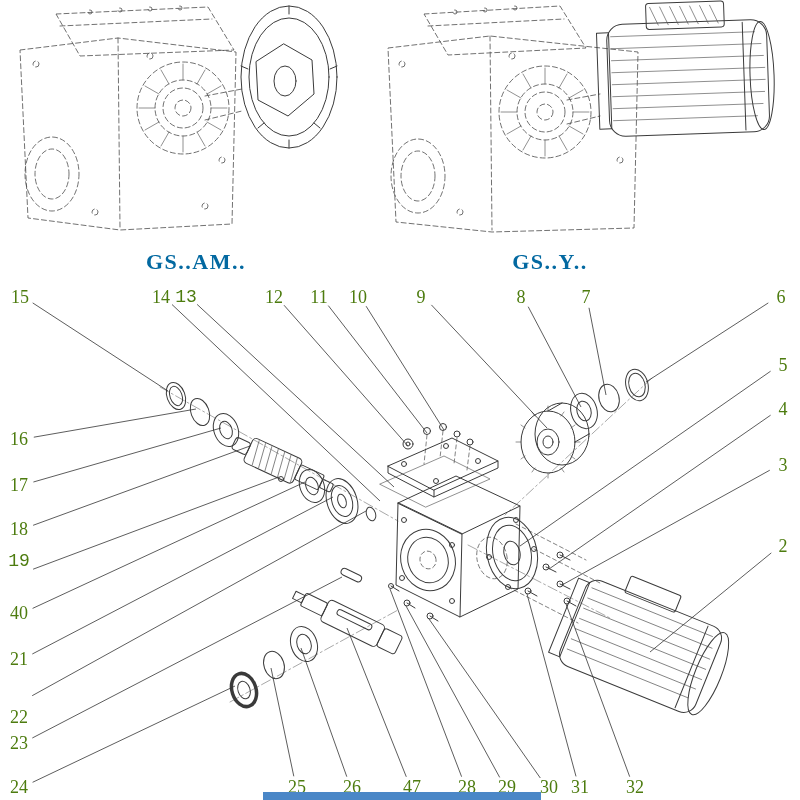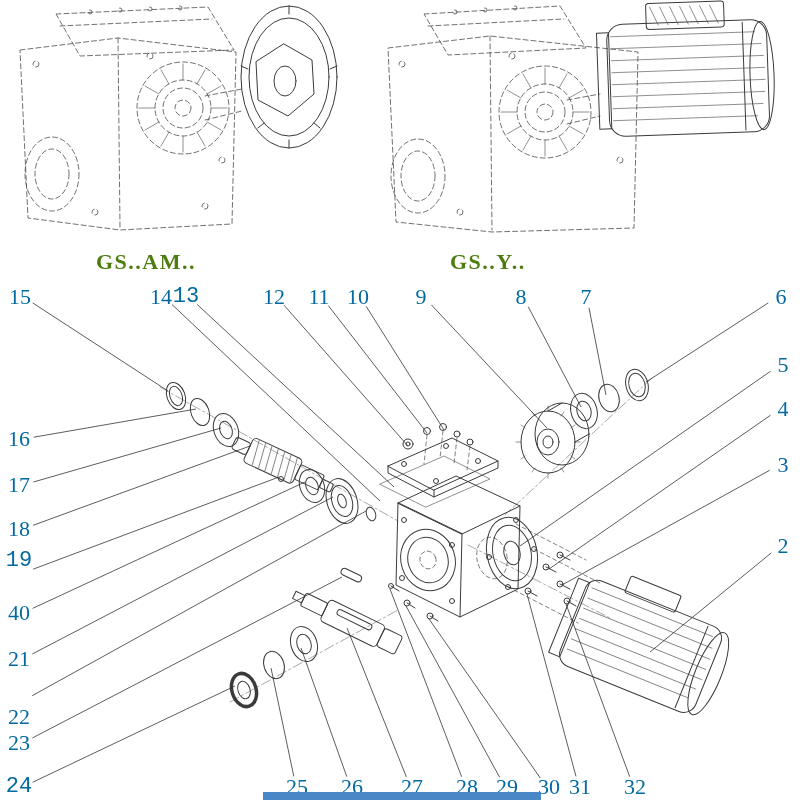--- a/index.html
+++ b/index.html
@@ -10,25 +10,25 @@
   #art-svg * { fill:none; stroke:#3b3b3b; stroke-width:1; stroke-linecap:round; stroke-linejoin:round; }
   #art-svg .dsh * { stroke-dasharray:5 3; stroke-width:0.8; stroke:#4d4d4d; }
   #art-svg .dsh2 { stroke-dasharray:4 3; stroke-width:0.75; stroke:#5a5a5a; }
   #art-svg .axis { stroke-dasharray:10 3 2 3; stroke-width:0.7; stroke:#828282; }
   #art-svg .thin { stroke-width:0.65; stroke:#555; }
   #art-svg .thick { stroke-width:3.5; stroke:#3a3a3a; }
   #leader-svg { pointer-events:none; }
   #leader-svg line { stroke:#333; stroke-width:0.8; }
   .callout {
     position:absolute; transform:translate(-50%,-50%);
-    font-size:22px; color:#0369a1; line-height:1; white-space:nowrap;
+    font-size:18px; color:#4d7c0f; line-height:1; white-space:nowrap;
   }
   .model-label {
-    position:absolute; width:200px; text-align:left;
-    font-weight:bold; font-size:22px; letter-spacing:1.5px; color:#4d7c0f;
+    position:absolute; width:200px; text-align:center;
+    font-weight:bold; font-size:22px; letter-spacing:1.5px; color:#0369a1;
   }
   #model-left  { left:96px;  top:249px; }
   #model-right { left:450px; top:249px; }
   #footer-bar { position:absolute; left:263px; top:792px; width:278px; height:8px; }
 </style>
 </head>
 <body>
 
 <svg id="art-svg" class="layer" width="800" height="800" viewBox="0 0 800 800">
 
@@ -297,24 +297,24 @@
     <span class="callout" style="left: 783px; top: 465px;">3</span>
     <span class="callout" style="left: 783px; top: 546px;">2</span>
     <span class="callout" style="left: 19px; top: 439px;">16</span>
     <span class="callout" style="left: 19px; top: 485px; text-align: right;">17</span>
     <span class="callout" style="left: 19px; top: 529px;">18</span>
     <span class="callout" style="left: 19px; top: 561px; font-family: Liberation Mono, monospace;">19</span>
     <span class="callout" style="left: 19px; top: 613px;">40</span>
     <span class="callout" style="left: 19px; top: 659px;">21</span>
     <span class="callout" style="left: 19px; top: 701px; margin-top: 16px;">22</span>
     <span class="callout" style="left: 19px; top: 743px;">23</span>
-    <span class="callout" style="left: 19px; top: 787px; font-family: Liberation Mono, monospace;">24</span>
+    <span class="callout" style="left: 19px; top: 787px;">24</span>
     <span class="callout" style="left: 297px; top: 787px;">25</span>
     <span class="callout" style="left: 352px; top: 787px;">26</span>
-    <span class="callout" style="left: 412px; top: 787px;">27</span>
+    <span class="callout" style="left: 412px; top: 787px;">47</span>
     <span class="callout" style="left: 467px; top: 787px;">28</span>
     <span class="callout" style="left: 507px; top: 787px;">29</span>
     <span class="callout" style="left: 549px; top: 787px;">30</span>
     <span class="callout" style="left: 580px; top: 787px;">31</span>
     <span class="callout" style="left: 635px; top: 787px;">32</span>
   </div>
 
 <div id="model-left" class="model-label">GS..AM..</div>
 <div id="model-right" class="model-label">GS..Y..</div>
 

